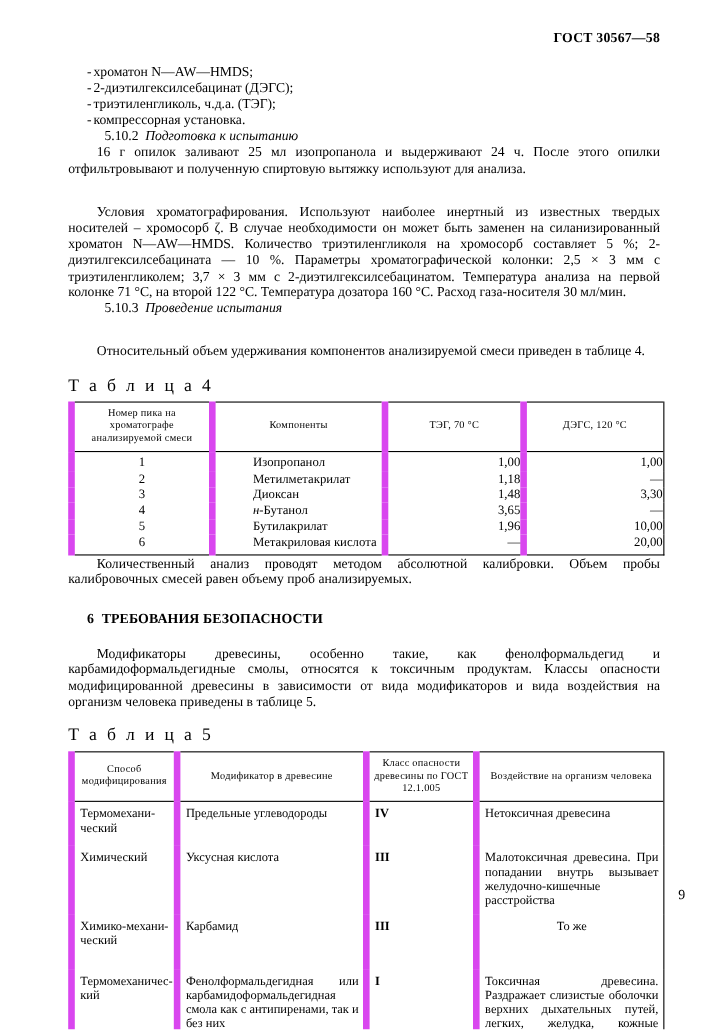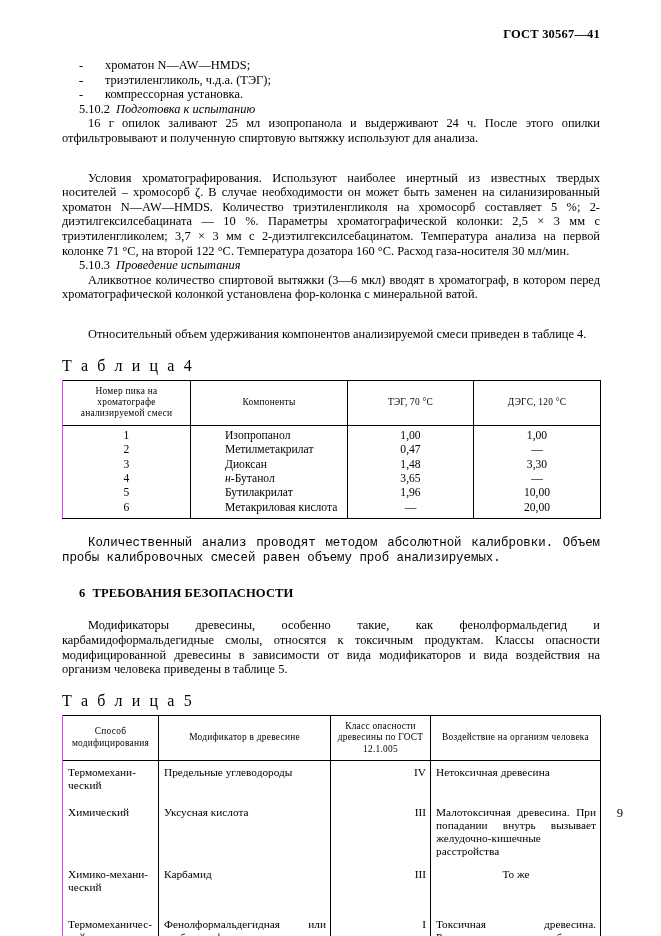--- a/index.html
+++ b/index.html
@@ -46,28 +46,28 @@
     padding-left: 17px;
     position: relative;
     white-space: nowrap;
   }
   .bullet-list li .dash {
     position: absolute;
     left: 17px;
     top: 0;
   }
   .bullet-list li .btxt {
-    margin-left: 26px;
+    margin-left: 6px;
   }
   .subhead {
     font-size: 12.4px;
     line-height: 14.6px;
     padding-left: 17px;
   }
-  .subhead .num { font-style: normal; }
+  .subhead .num { font-style: normal; margin-left: 16px; }
   .subhead .ital { font-style: italic; padding-left: 6px; }
 
   p.para {
     font-size: 12.4px;
     line-height: 14.6px;
     margin: 0;
     text-align: justify;
     text-indent: 26px;
     hyphens: manual;
   }
@@ -90,21 +90,21 @@
   }
 
   table.gtable {
     border-collapse: collapse;
     width: 538px;
     table-layout: fixed;
     font-size: 11px;
   }
   table.gtable th,
   table.gtable td {
-    border-left: 1px solid #d946ef;
+    border-left: 6px solid #d946ef;
     border-right: 1px solid #000;
     vertical-align: top;
     padding: 2px 5px;
     font-weight: normal;
   }
   table.gtable thead th {
     text-align: center;
     vertical-align: middle;
     font-size: 9.4px;
     line-height: 11.4px;
@@ -131,79 +131,78 @@
     height: 14.4px;
   }
   .t4 tbody td.num {
     text-align: center;
   }
   .t4 tbody td.comp {
     text-align: left;
     padding-left: 34px;
   }
   .t4 tbody td.val {
-    text-align: center;
+    text-align: right;
   }
   .t4 tbody tr:first-child td { padding-top: 3px; }
   .t4 tbody tr.last-row td { padding-bottom: 3px; }
   .ital-n { font-style: italic; }
 
   
   .t5 col.c1 { width: 96px; }
   .t5 col.c2 { width: 172px; }
   .t5 col.c3 { width: 100px; }
   .t5 col.c4 { width: 170px; }
   .t5 tbody td {
     font-size: 11.3px;
     line-height: 13px;
     padding: 5px 4px 5px 5px;
   }
   .t5 tbody td.way   { text-align: left; }
   .t5 tbody td.mod   { text-align: justify; text-align-last: left; }
-  .t5 tbody td.cls   { text-align: right; }
+  .t5 tbody td.cls   { text-align: left; font-weight: bold; }
   .t5 tbody td.eff   { text-align: justify; text-align-last: left; }
   .t5 tbody td.eff.center { text-align: right; text-align-last: center; }
   .t5 tbody tr.r1 td { height: 30px; }
   .t5 tbody tr.r2 td { height: 43px; }
   .t5 tbody tr.r3 td { height: 40px; }
   .t5 tbody tr.r4 td { height: 50px; }
   .page-number {
     position: absolute;
     right: 38px;
     top: 806px;
     font-size: 12.6px;
   }
 </style>
 </head>
 <body>
 
 <div class="page">
   <div class="content">
 
-    <div class="doc-header">ГОСТ 30567—41</div>
+    <div class="doc-header">ГОСТ 30567—58</div>
 
     <ul class="bullet-list">
       <li><span class="dash">-</span><span class="btxt">хроматон N—AW—HMDS;</span></li>
-      <li><span class="dash">-</span></li>
+      <li><span class="dash">-</span><span class="btxt">2-диэтилгексилсебацинат (ДЭГС);</span></li>
       <li><span class="dash">-</span><span class="btxt">триэтиленгликоль, ч.д.а. (ТЭГ);</span></li>
       <li><span class="dash">-</span><span class="btxt">компрессорная установка.</span></li>
     </ul>
 
     <div class="subhead">
       <span class="num">5.10.2</span><span class="ital">Подготовка к испытанию</span>
     </div>
 
     <p class="para tight">16 г опилок заливают 25 мл изопропанола и выдерживают 24 ч. После этого опилки отфильтровывают и полученную спиртовую вытяжку используют для анализа.</p>
     <p class="para spaced">Условия хроматографирования. Используют наиболее инертный из известных твердых носителей – хромосорб ζ. В случае необходимости он может быть заменен на силанизированный хроматон N—AW—HMDS. Количество триэтиленгликоля на хромосорб составляет 5 %; 2-диэтилгексилсебацината — 10 %. Параметры хроматографической колонки: 2,5 × 3 мм с триэтиленгликолем; 3,7 × 3 мм с 2-диэтилгексилсебацинатом. Температура анализа на первой колонке 71 °С, на второй 122 °С. Температура дозатора 160 °С. Расход газа-носителя 30 мл/мин.</p>
 
     <div class="subhead">
       <span class="num">5.10.3</span><span class="ital">Проведение испытания</span>
     </div>
 
-    <p class="para tight">Аликвотное количество спиртовой вытяжки (3—6 мкл) вводят в хроматограф, в котором перед хроматографической колонкой установлена фор-колонка с минеральной ватой.</p>
     <p class="para spaced">Относительный объем удерживания компонентов анализируемой смеси приведен в таблице 4.</p>
 
     <div class="table-caption">Т а б л и ц а  4</div>
 
     <table class="gtable t4">
       <colgroup>
           <col class="c1">
           <col class="c2">
           <col class="c3">
           <col class="c4">
@@ -219,21 +218,21 @@
       <tbody>
         <tr>
           <td class="num">1</td>
           <td class="comp">Изопропанол</td>
           <td class="val">1,00</td>
           <td class="val">1,00</td>
         </tr>
         <tr>
           <td class="num">2</td>
           <td class="comp">Метилметакрилат</td>
-          <td class="val">0,47</td>
+          <td class="val">1,18</td>
           <td class="val">—</td>
         </tr>
         <tr>
           <td class="num">3</td>
           <td class="comp">Диоксан</td>
           <td class="val">1,48</td>
           <td class="val">3,30</td>
         </tr>
         <tr>
           <td class="num">4</td>
@@ -249,21 +248,21 @@
         </tr>
         <tr class="last-row">
           <td class="num">6</td>
           <td class="comp">Метакриловая кислота</td>
           <td class="val">—</td>
           <td class="val">20,00</td>
         </tr>
       </tbody>
     </table>
 
-    <p class="para" style="margin-top:17px;font-family:Liberation Mono, monospace;">Количественный анализ проводят методом абсолютной калибровки. Объем пробы калибровочных смесей равен объему проб анализируемых.</p>
+    <p class="para" style="">Количественный анализ проводят методом абсолютной калибровки. Объем пробы калибровочных смесей равен объему проб анализируемых.</p>
 
     <div class="section-title">
       <span class="snum">6</span><span>ТРЕБОВАНИЯ БЕЗОПАСНОСТИ</span>
     </div>
 
     <p class="para" style="margin-top:17px;">Модификаторы древесины, особенно такие, как фенолформальдегид и карбамидоформальдегидные смолы, относятся к токсичным продуктам. Классы опасности модифицированной древесины в зависимости от вида модификаторов и вида воздействия на организм человека приведены в таблице 5.</p>
 
     <div class="table-caption">Т а б л и ц а  5</div>
 
     <table class="gtable t5">

